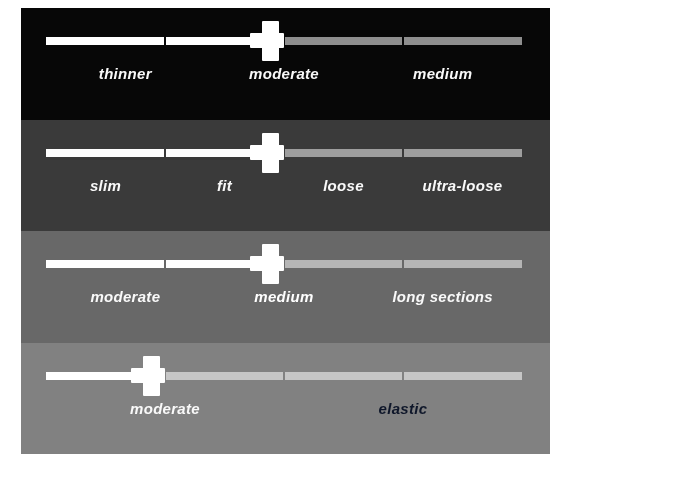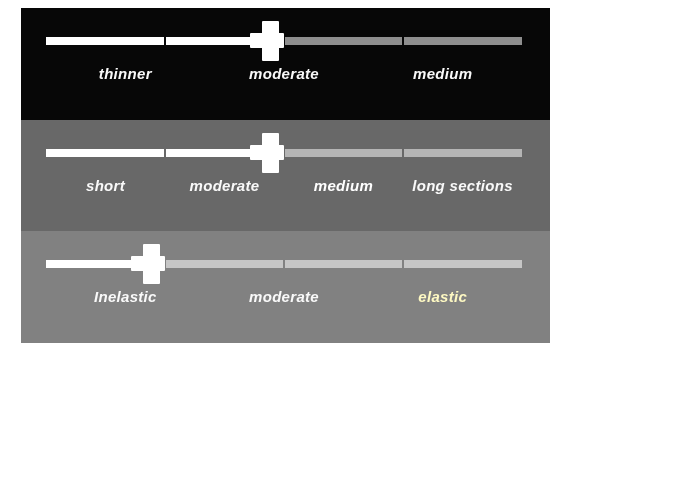--- a/index.html
+++ b/index.html
@@ -113,54 +113,72 @@
         <div class="handle-h"></div>
       </div>
       <div class="labels">
         <span style="color: rgb(249, 249, 249);">thinner</span>
         <span style="color: rgb(249, 249, 249);">moderate</span>
         <span style="color: rgb(249, 249, 249);">medium</span>
       </div>
     </div>
   </div>
 
+  <div class="slider-row" style="background: rgb(58, 58, 58);">
+    <div class="slider">
+      <div class="track" style="background: rgb(158, 158, 158);">
+        <div class="track-fill" style="width: 50%; background: rgb(255, 255, 255);"></div>
+      </div>
+      <div class="divider d25" style="background: rgb(58, 58, 58); left: calc(25% - 1px);"></div>
+      <div class="divider d50" style="background: rgb(58, 58, 58); left: calc(50% - 1px);"></div>
+      <div class="divider d75" style="background: rgb(58, 58, 58); left: calc(75% - 1px);"></div>
+      <div class="handle" style="left: calc(50% - 34px);">
+        <div class="handle-v"></div>
+        <div class="handle-h"></div>
+      </div>
+      <div class="labels">
+        <span style="color: rgb(249, 249, 249);">slim</span>
+        <span style="color: rgb(249, 249, 249);">fit</span>
+        <span style="color: rgb(249, 249, 249);">loose</span>
+        <span style="color: rgb(249, 249, 249);">ultra-loose</span>
+      </div>
+    </div>
+  </div>
 
   <div class="slider-row" style="background: rgb(104, 104, 104);">
     <div class="slider">
       <div class="track" style="background: rgb(181, 181, 181);">
         <div class="track-fill" style="width: 50%; background: rgb(255, 255, 255);"></div>
       </div>
       <div class="divider d25" style="background: rgb(104, 104, 104); left: calc(25% - 1px);"></div>
       <div class="divider d50" style="background: rgb(104, 104, 104); left: calc(50% - 1px);"></div>
       <div class="divider d75" style="background: rgb(104, 104, 104); left: calc(75% - 1px);"></div>
       <div class="handle" style="left: calc(50% - 34px);">
         <div class="handle-v"></div>
         <div class="handle-h"></div>
       </div>
       <div class="labels">
-        <span style="color: rgb(249, 249, 249);">short</span>
         <span style="color: rgb(249, 249, 249);">moderate</span>
         <span style="color: #ffffff;">medium</span>
         <span style="color: rgb(249, 249, 249);">long sections</span>
       </div>
     </div>
   </div>
 
   <div class="slider-row" style="background: rgb(129, 129, 129);">
     <div class="slider">
       <div class="track" style="background: rgb(198, 198, 198);">
         <div class="track-fill" style="width: 25%; background: rgb(255, 255, 255);"></div>
       </div>
       <div class="divider d25" style="background: rgb(129, 129, 129); left: calc(25% - 1px);"></div>
       <div class="divider d50" style="background: rgb(129, 129, 129); left: calc(50% - 1px);"></div>
       <div class="divider d75" style="background: rgb(129, 129, 129); left: calc(75% - 1px);"></div>
       <div class="handle" style="left: calc(25% - 34px);">
         <div class="handle-v"></div>
         <div class="handle-h"></div>
       </div>
       <div class="labels">
-        <span style="color: rgb(249, 249, 249);">Inelastic</span>
         <span style="color: rgb(249, 249, 249);">moderate</span>
-        <span style="color: #fef9c3;">elastic</span>
+        <span style="color: #0f172a;">elastic</span>
       </div>
     </div>
   </div>
 </div>
 
 </body></html>

